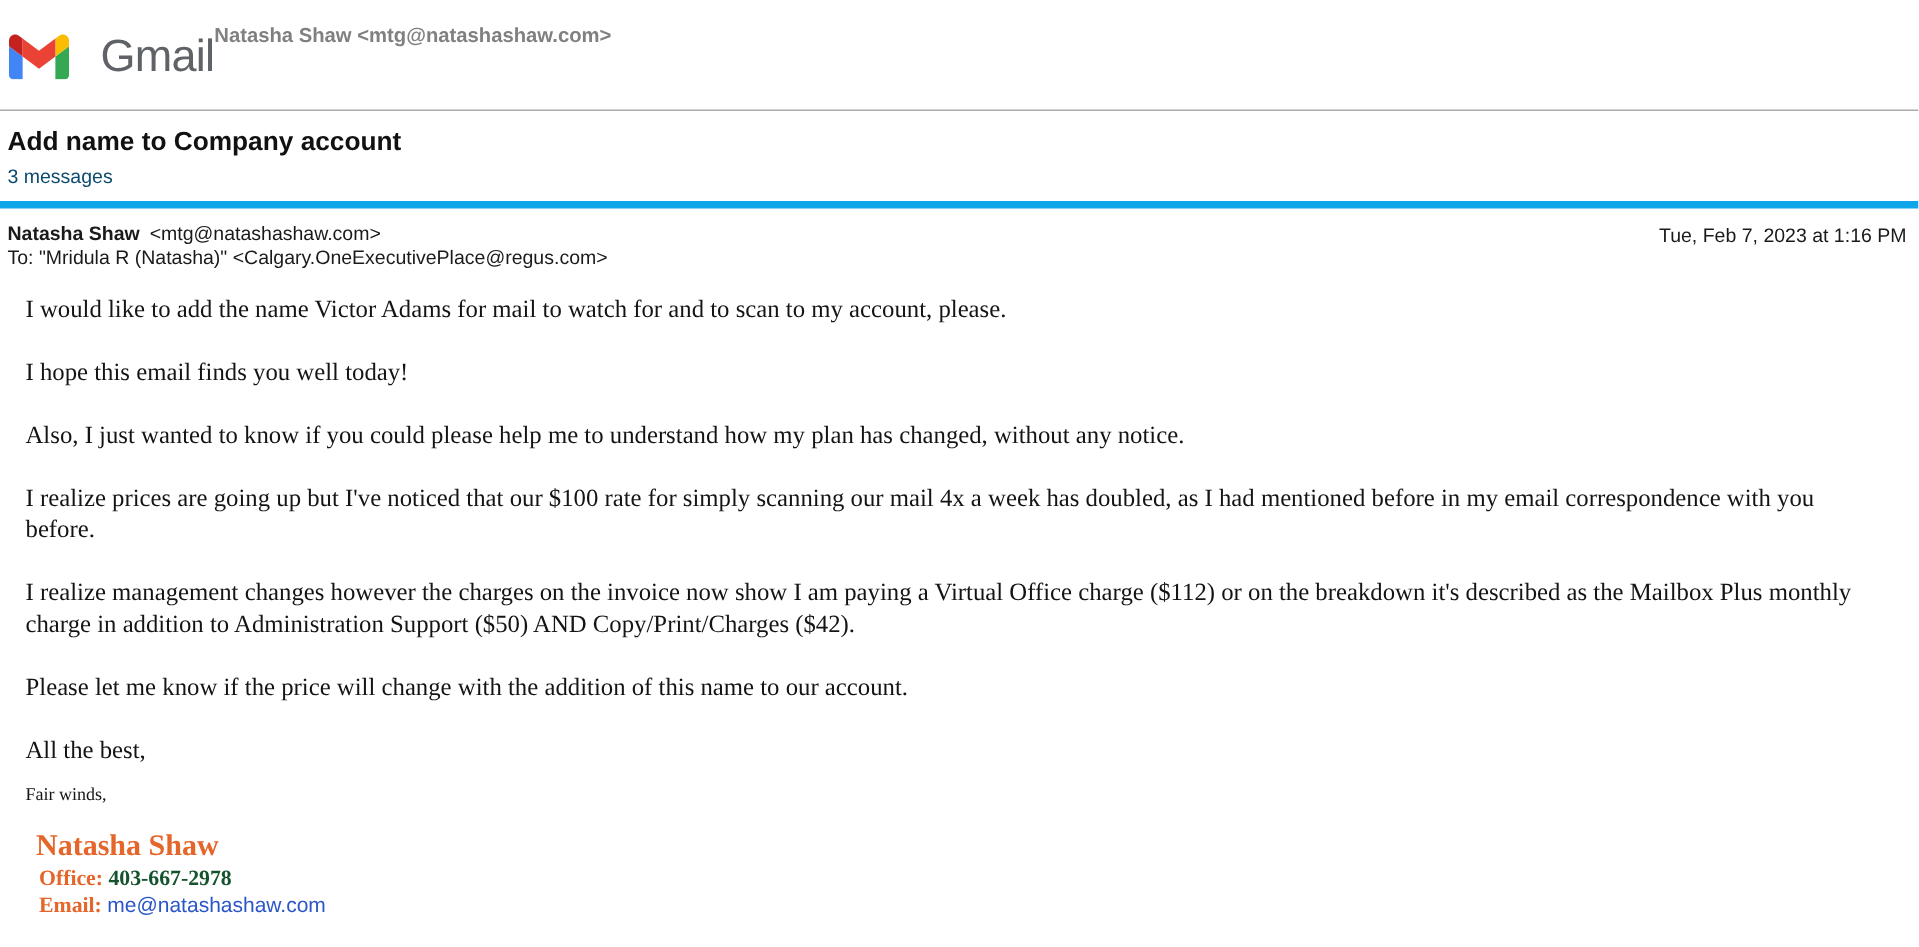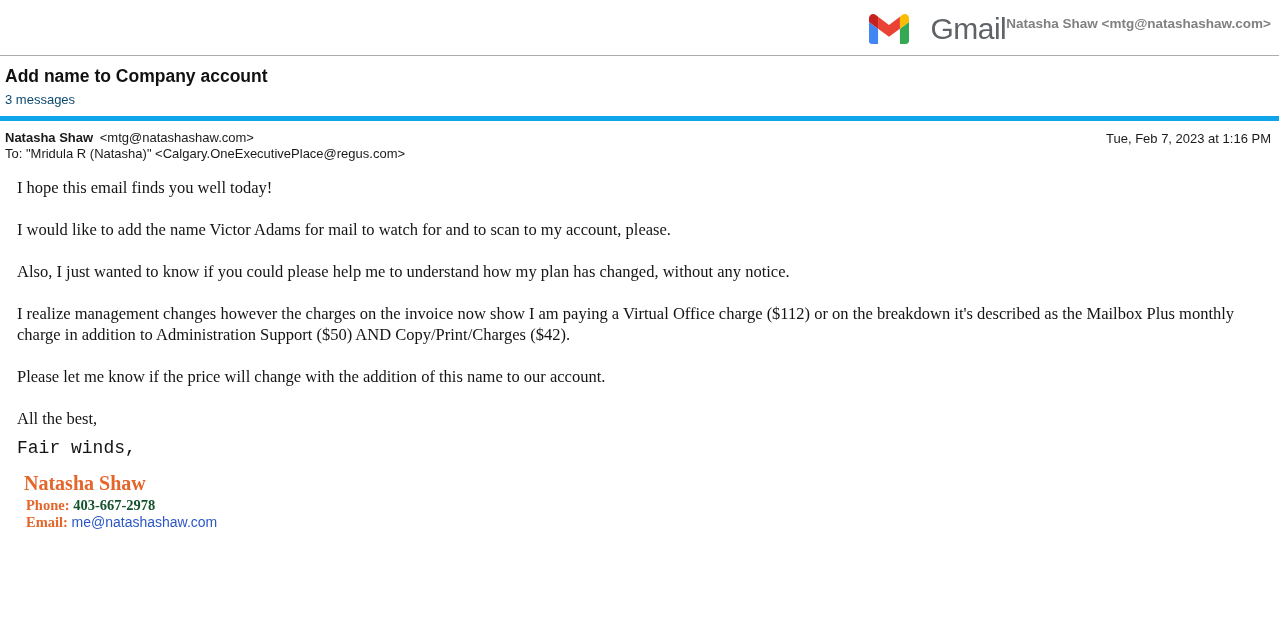--- a/index.html
+++ b/index.html
@@ -1,21 +1,21 @@
 <!DOCTYPE html>
 <html><head>
 <meta charset="utf-8">
 <style>
   * { margin:0; padding:0; box-sizing:border-box; }
   html,body { width:1279px; height:631px; background:#ffffff; overflow:hidden;
               font-family:"Liberation Sans", sans-serif; color:#1a1a1a; }
 
   
   .top-header {
-    height:56px; display:flex; align-items:center; justify-content:flex-end;
+    height:74px; display:flex; align-items:center; justify-content:flex-start;
     padding:0 8px 0 6px; border-bottom:1px solid #ababab;
   }
   .logo-wrap { display:flex; align-items:center; gap:21px; padding-top:2px; }
   .gmail-icon { width:40px; height:31px; display:block; }
   .gmail-wordmark {
     font-size:30px; color:#5f6368; letter-spacing:-0.5px; font-weight:400;
     font-family:"Liberation Sans", sans-serif;
   }
   .account-line { font-size:13.5px; font-weight:bold; color:#808080; padding-top:8px; align-self:flex-start; padding-top:16px;}
 
@@ -34,21 +34,21 @@
 
   
   .email-body {
     padding:16px 22px 0 17px;
     font-family:"Liberation Serif", serif;
     font-size:16.5px; line-height:21px; color:#141414;
   }
   .email-body p { margin:0 0 21px 0; }
 
   .closing-line { margin-bottom:9px !important; }
-  .farewell-line { font-size:18px; margin-bottom:14px !important;font-family:Liberation Mono, monospace; }
+  .farewell-line { font-size:12px; margin-bottom:14px !important; }
 
   
   .signature { margin-left:7px; font-family:"Liberation Serif", serif; }
   .signature-name { color:#e5662b; font-weight:bold; font-size:20px; margin-bottom:3px; }
   .sig-row { font-size:14.5px; font-weight:bold; line-height:16.5px; margin-left:2px; }
   .sig-label { color:#e5662b; }
   .phone-number { color:#14532d; }
   .email-link { color:#2a56c6; font-family:"Liberation Sans", sans-serif;
                 font-weight:normal; font-size:14px; text-decoration:none; cursor:pointer; }
 </style>
@@ -79,33 +79,34 @@
     <div>
       <span class="sender-name">Natasha Shaw</span>
       <span class="sender-email">&lt;mtg@natashashaw.com&gt;</span>
     </div>
     <div class="recipient-line">To: "Mridula R (Natasha)" &lt;Calgary.OneExecutivePlace@regus.com&gt;</div>
   </div>
   <div class="msg-date">Tue, Feb 7, 2023 at 1:16 PM</div>
 </div>
 
 <div class="email-body">
+  <p>I would like to add the name Victor Adams for mail to watch for and to scan to my account, please.</p>
   <p>I hope this email finds you well today!</p>
-  <p>I would like to add the name Victor Adams for mail to watch for and to scan to my account, please.</p>
   <p>Also, I just wanted to know if you could please help me to understand how my plan has changed, without any notice.</p>
+  <p>I realize prices are going up but I've noticed that our $100 rate for simply scanning our mail 4x a week has doubled, as I had mentioned before in my email correspondence with you before.</p>
   <p>I realize management changes however the charges on the invoice now show I am paying a Virtual Office charge ($112) or on the breakdown it's described as the Mailbox Plus monthly charge in addition to Administration Support ($50) AND Copy/Print/Charges ($42).</p>
   <p>Please let me know if the price will change with the addition of this name to our account.</p>
 
   <p class="closing-line">All the best,</p>
   <p class="farewell-line">Fair winds,</p>
 
   <div class="signature">
     <div class="signature-name">Natasha Shaw</div>
     <div class="sig-row">
-      <span class="sig-label">Phone:</span>
+      <span class="sig-label">Office:</span>
       <span class="phone-number">403-667-2978</span>
     </div>
     <div class="sig-row">
       <span class="sig-label">Email:</span>
       <a class="email-link">me@natashashaw.com</a>
     </div>
   </div>
 </div>
 
 </body></html>

